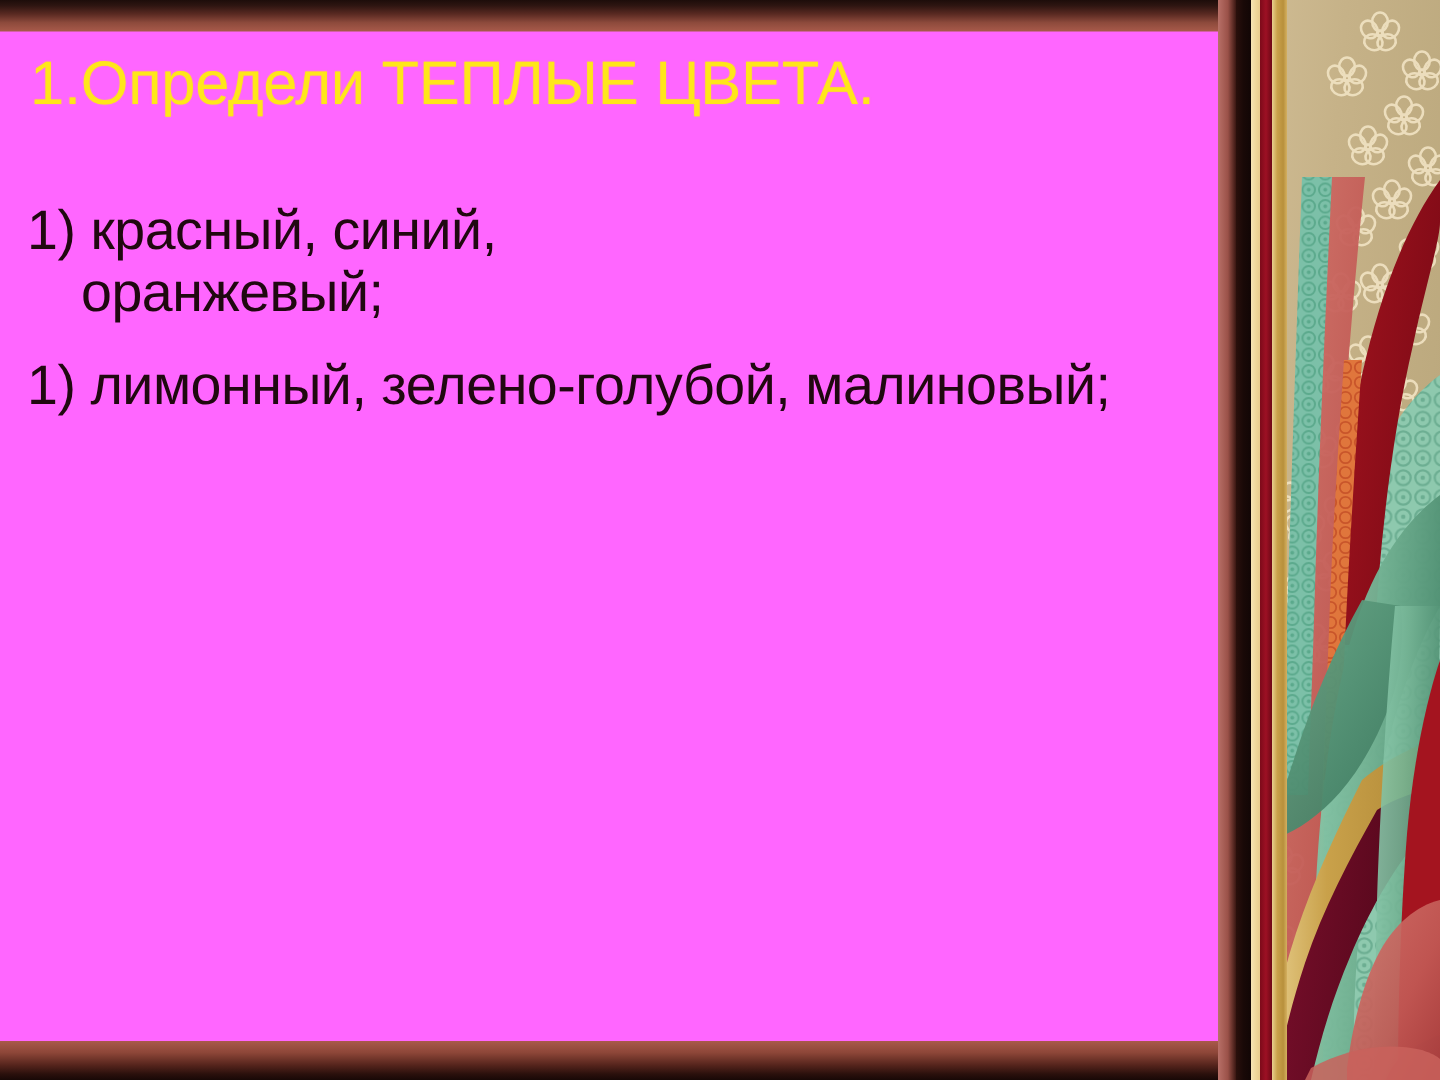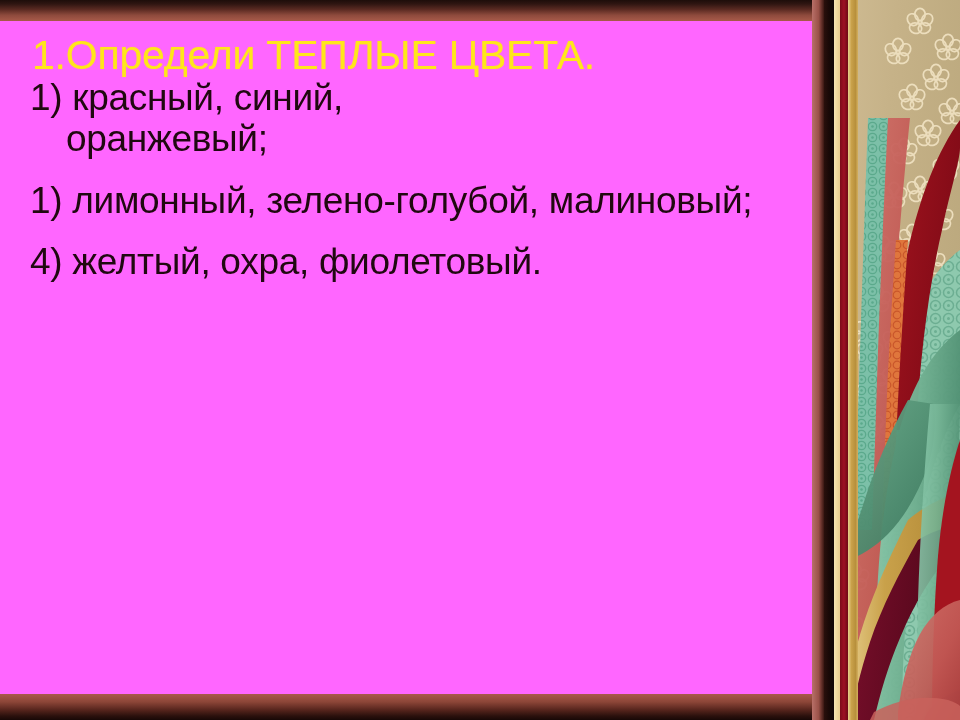--- a/index.html
+++ b/index.html
@@ -31,36 +31,36 @@
 
   
   #border {
     position:absolute; right:0; top:0; width:148px; height:720px;
     overflow:hidden;
   }
   #border svg { display:block; width:148px; height:720px; }
 
   
   #content {
-    position:absolute; left:12px; top:0; width:814px; height:720px;
+    position:absolute; left:0; top:0; width:814px; height:720px;
     padding:34px 18px 26px 18px;
   }
 
   #title {
     color:#FFE61A;
     font-size:41px;
     line-height:1.05;
     font-weight:400;
     letter-spacing:-0.2px;
     white-space:nowrap;
     margin-left:2px;
     text-shadow:0 0 1px rgba(255,230,26,0.5);
   }
 
-  #list { }
+  #list { margin-top:56px; }
 
   .li {
     color:#200810;
     font-size:37px;
     line-height:1.12;
     font-weight:400;
     margin-bottom:20px;
     padding-left:36px;
     text-indent:-36px;
     letter-spacing:-0.3px;
@@ -77,21 +77,20 @@
 
   <div class="band-top"></div>
 
   <div id="content">
 
     <div id="title">1.Определи ТЕПЛЫЕ ЦВЕТА.</div>
 
     <div id="list">
       <div class="li wrap2">1) красный, синий, оранжевый;</div>
       <div class="li wrap3">1) лимонный, зелено-голубой, малиновый;</div>
-      <div class="li">4) желтый, охра, фиолетовый.</div>
     </div>
 
   </div>
 
   <div class="band-bottom"></div>
 
   <div id="border">
     <svg viewBox="0 0 148 720" preserveAspectRatio="none" xmlns="http://www.w3.org/2000/svg">
       <defs>
 

